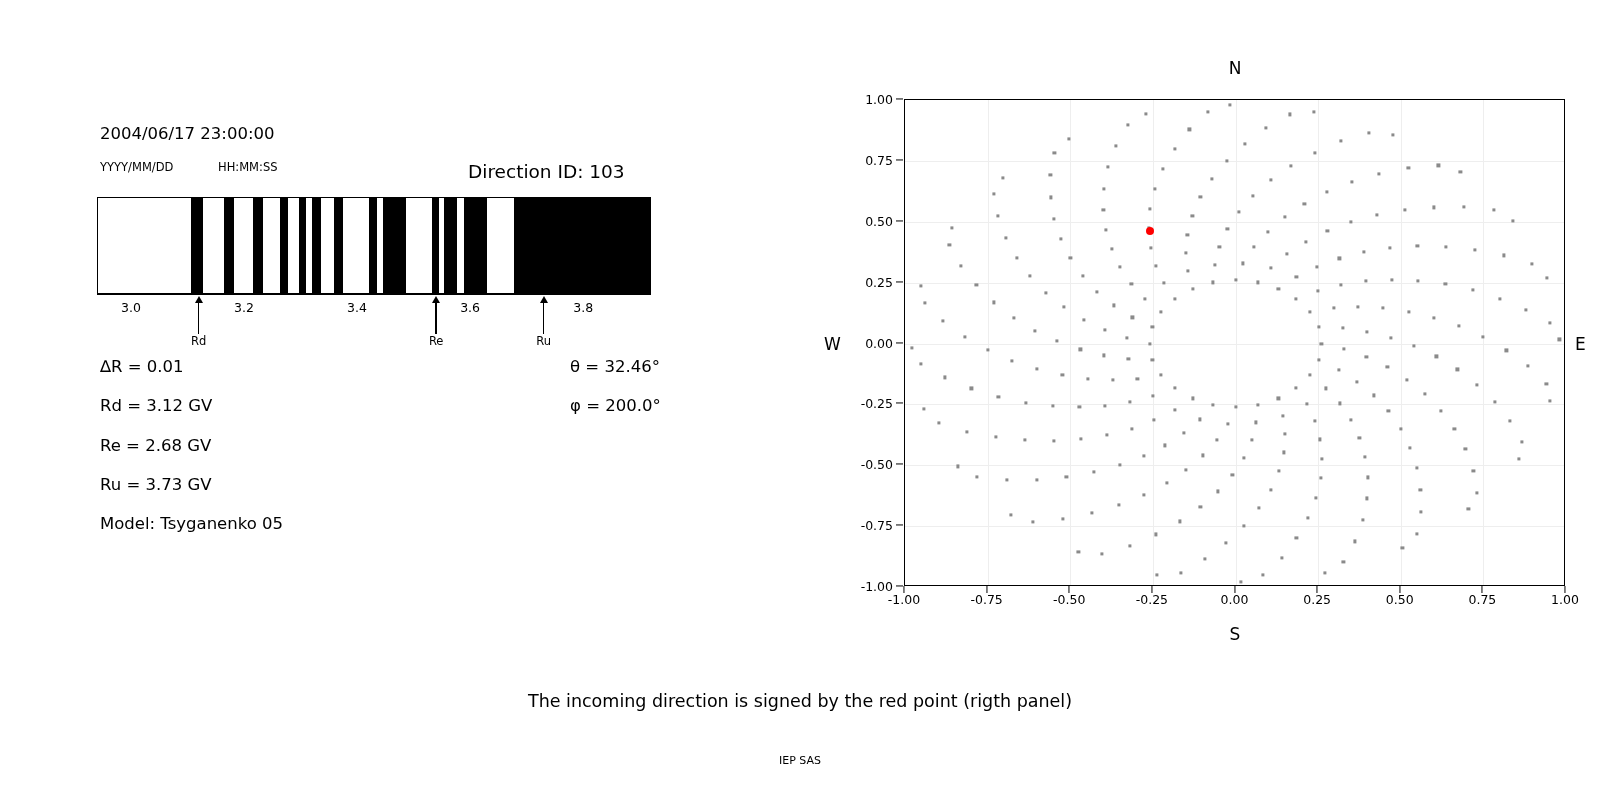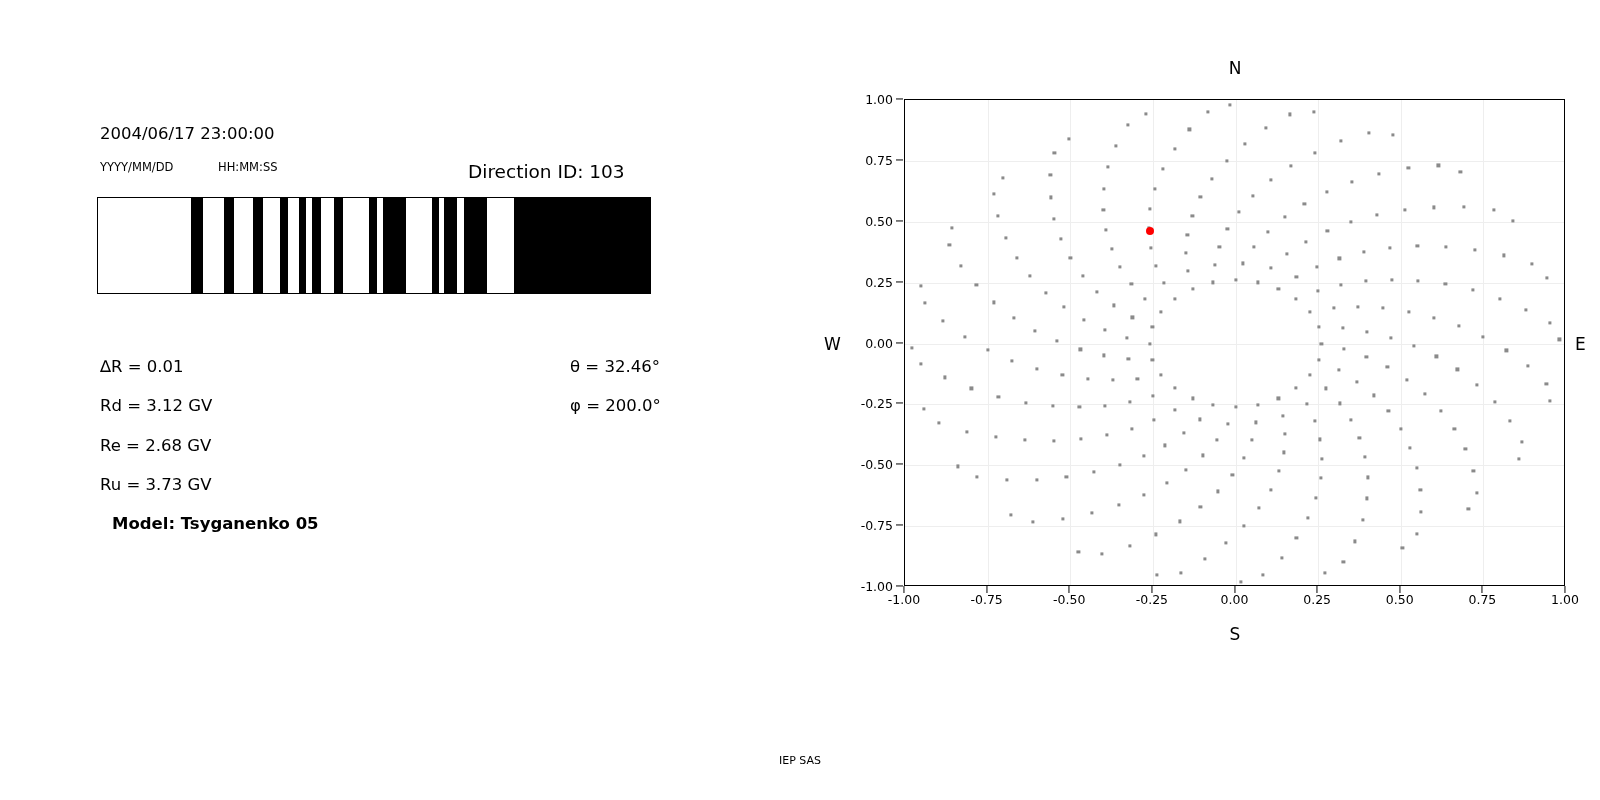--- a/index.html
+++ b/index.html
@@ -120,26 +120,49 @@
       <div class="band" style="left: 201.249px; width: 6.78367px;"></div>
       <div class="band" style="left: 214.251px; width: 8.47959px;"></div>
       <div class="band" style="left: 236.298px; width: 8.47959px;"></div>
       <div class="band" style="left: 271.347px; width: 7.91429px;"></div>
       <div class="band" style="left: 285.48px; width: 22.0469px;"></div>
       <div class="band" style="left: 333.531px; width: 7.34898px;"></div>
       <div class="band" style="left: 345.967px; width: 13.002px;"></div>
       <div class="band" style="left: 366.318px; width: 22.6122px;"></div>
       <div class="band" style="left: 415.5px; width: 138.5px;"></div>
     </div>
+  <div id="spectrum-axis">
+    <div class="axis-line"></div>
+  <div class="tick-label" style="left: 33.9184px;">3.0</div>
+      <div class="tick-label" style="left: 146.98px;">3.2</div>
+      <div class="tick-label" style="left: 260.041px;">3.4</div>
+      <div class="tick-label" style="left: 373.102px;">3.6</div>
+      <div class="tick-label" style="left: 486.163px;">3.8</div>
+      <div class="marker" style="left: 101.755px;">
+        <div class="head"></div>
+        <div class="shaft"></div>
+        <div class="mlabel">Rd</div>
+      </div>
+      <div class="marker" style="left: 339.184px;">
+        <div class="head"></div>
+        <div class="shaft"></div>
+        <div class="mlabel">Re</div>
+      </div>
+      <div class="marker" style="left: 446.592px;">
+        <div class="head"></div>
+        <div class="shaft"></div>
+        <div class="mlabel">Ru</div>
+      </div>
+    </div>
 
   <div class="param" style="left:100px; top:357px;">∆R = 0.01</div>
   <div class="param" style="left:100px; top:396px;">Rd = 3.12 GV</div>
   <div class="param" style="left:100px; top:436px;">Re = 2.68 GV</div>
   <div class="param" style="left:100px; top:475px;">Ru = 3.73 GV</div>
-  <div class="param" style="left:112px; top:514px;font-weight:bold;">Model: Tsyganenko 05</div>
+  <div class="param" style="left:100px; top:514px;">Model: Tsyganenko 05</div>
   <div class="param" style="left:570px; top:357px;">θ = 32.46°</div>
   <div class="param" style="left:570px; top:396px;">φ = 200.0°</div>
 </div>
 
 <div id="right-panel">
   <div class="compass" id="compass-n">N</div>
   <div class="compass" id="compass-s">S</div>
   <div class="compass" id="compass-w">W</div>
   <div class="compass" id="compass-e">E</div>
 
@@ -484,14 +507,15 @@
     <div class="ytick" style="top: 281.625px;">0.25</div>
     <div class="tickmark y" style="top: 220.75px;"></div>
     <div class="ytick" style="top: 220.75px;">0.50</div>
     <div class="tickmark y" style="top: 159.875px;"></div>
     <div class="ytick" style="top: 159.875px;">0.75</div>
     <div class="tickmark y" style="top: 99px;"></div>
     <div class="ytick" style="top: 99px;">1.00</div>
   </div>
 
 <div id="caption">
+  <div class="caption-line">The incoming direction is signed by the red point (rigth panel)</div>
 </div>
 <div id="footer">IEP SAS</div>
 
 </body></html>

